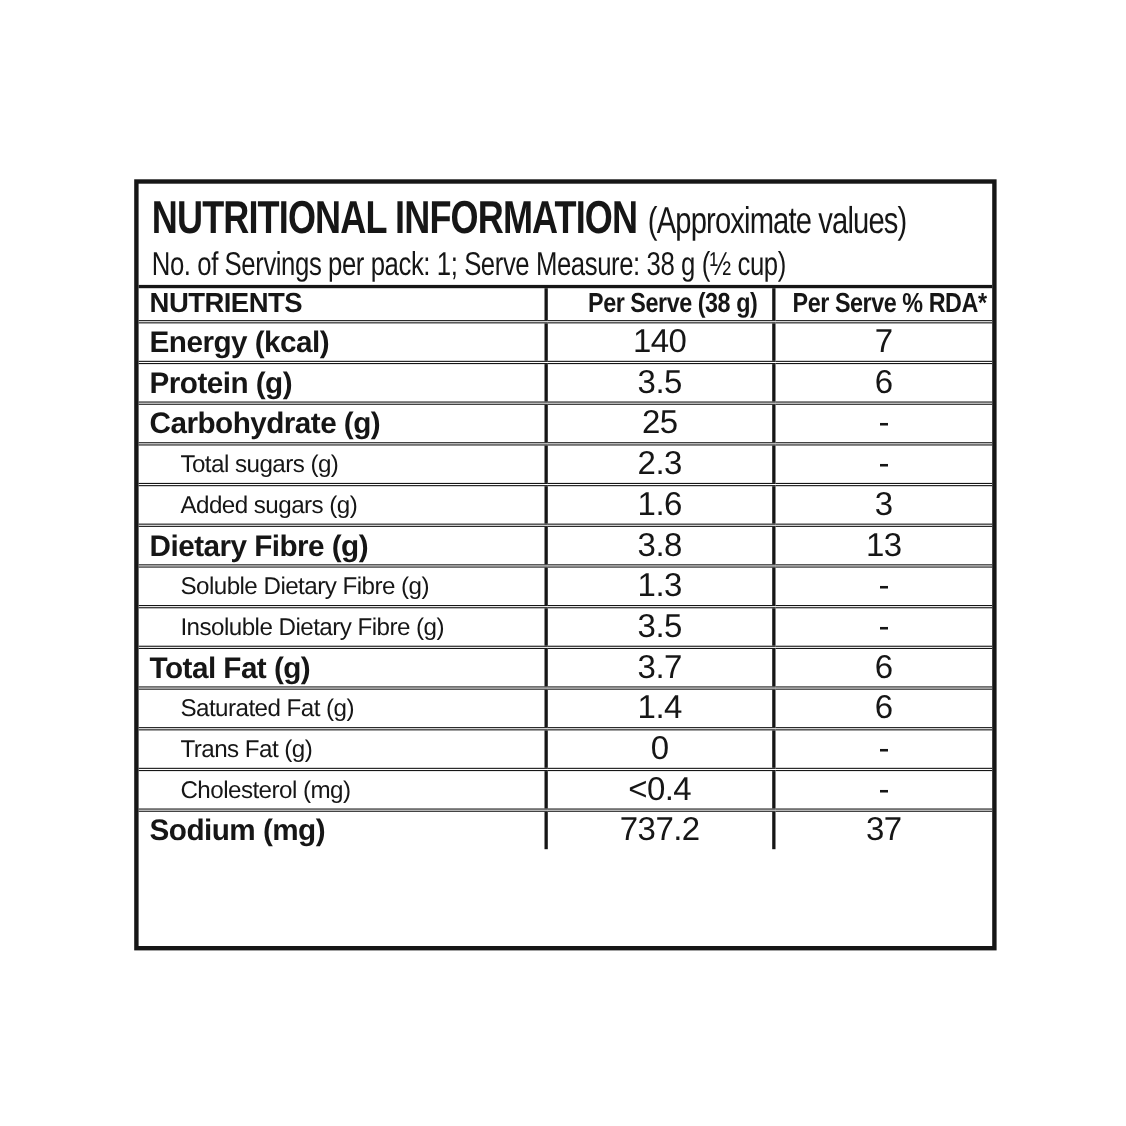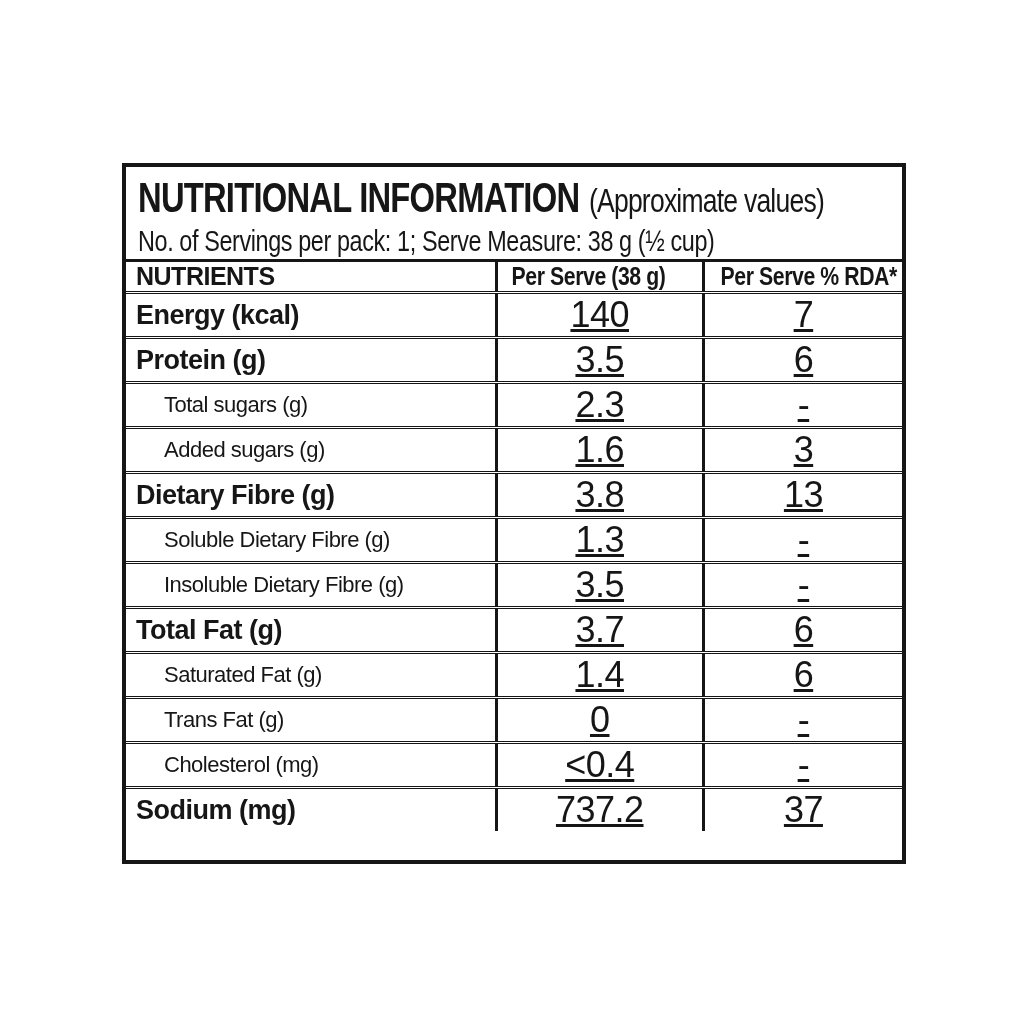--- a/index.html
+++ b/index.html
@@ -94,21 +94,21 @@
     font-size: 25px;
     font-weight: 700;
     letter-spacing: -0.5px;
   }
 
   th.h-nutrients {
     text-align: left;
     padding-left: 10px;
   }
 
-  th.h-center { text-align: left; }
+  th.h-center { text-align: right; }
 
   .condense {
     display: inline-block;
     transform: scaleX(0.85);
     transform-origin: center center;
     white-space: nowrap;
   }
 
   td.nutrient {
     text-align: left;
@@ -120,24 +120,23 @@
 
   td.nutrient.indent { padding-left: 38px; }
 
   tr.bold-row td.nutrient {
     font-weight: 700;
     font-size: 27px;
   }
 
   td.value {
     text-align: center;
-    font-size: 36px;
-    font-weight: 400;
-    letter-spacing: -0.5px;
-    text-decoration: underline;
+    font-size: 30px;
+    font-weight: 400;
+    letter-spacing: -0.5px;
   }
 </style>
 </head>
 <body>
 
 <div class="label-box">
 
   <div class="label-header">
     <div class="title-line">
       <span class="title-main">NUTRITIONAL INFORMATION</span>
@@ -167,20 +166,25 @@
         <tr class="bold-row">
       <td class="nutrient">Energy (kcal)</td>
       <td class="value">140</td>
       <td class="value">7</td>
     </tr>
         <tr class="bold-row">
       <td class="nutrient">Protein (g)</td>
       <td class="value">3.5</td>
       <td class="value">6</td>
     </tr>
+        <tr class="bold-row">
+      <td class="nutrient">Carbohydrate (g)</td>
+      <td class="value">25</td>
+      <td class="value">-</td>
+    </tr>
         <tr>
       <td class="nutrient indent">Total sugars (g)</td>
       <td class="value">2.3</td>
       <td class="value">-</td>
     </tr>
         <tr>
       <td class="nutrient indent">Added sugars (g)</td>
       <td class="value">1.6</td>
       <td class="value">3</td>
     </tr>

